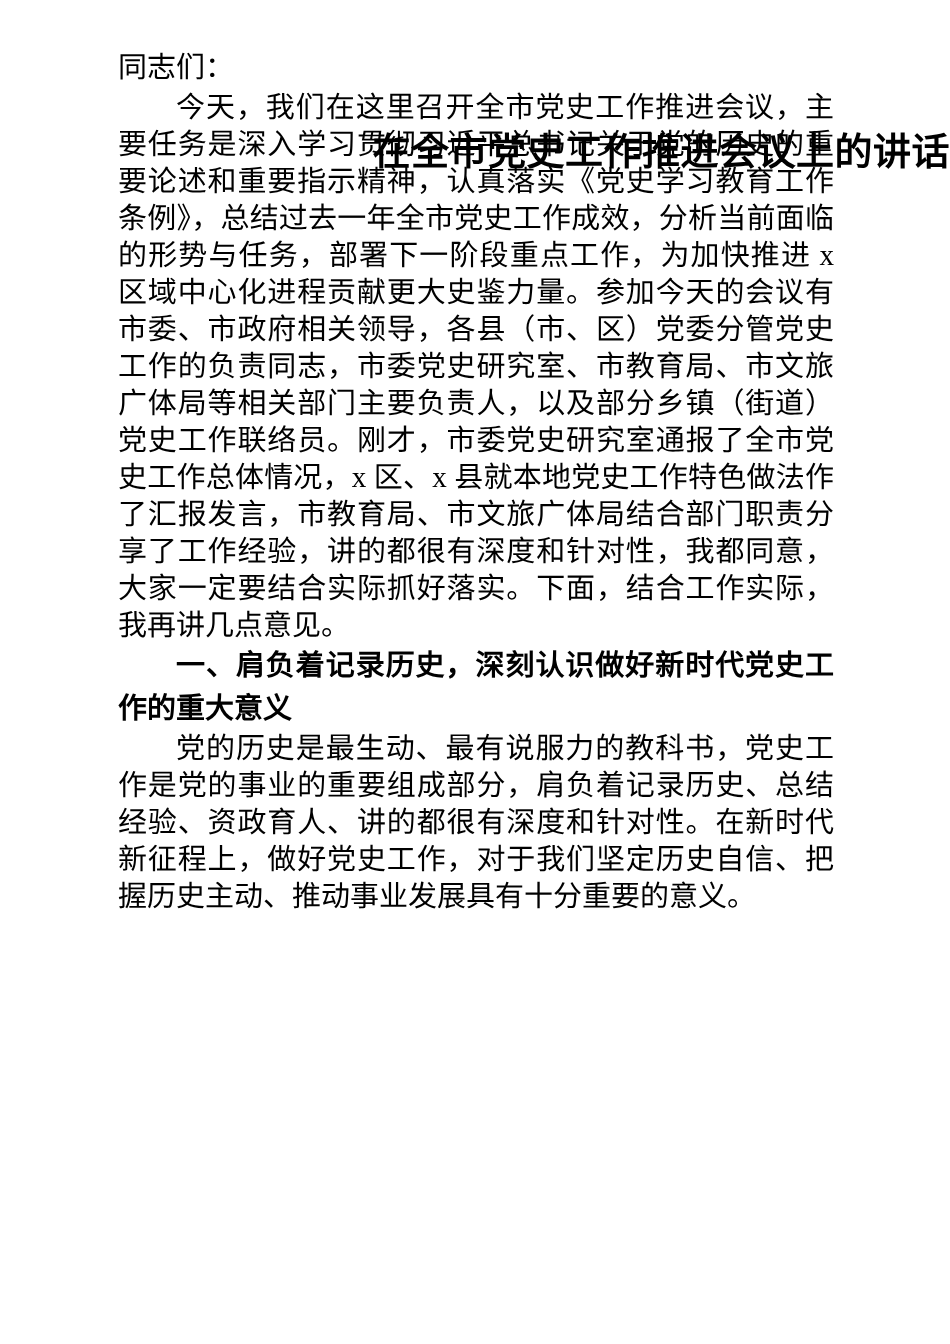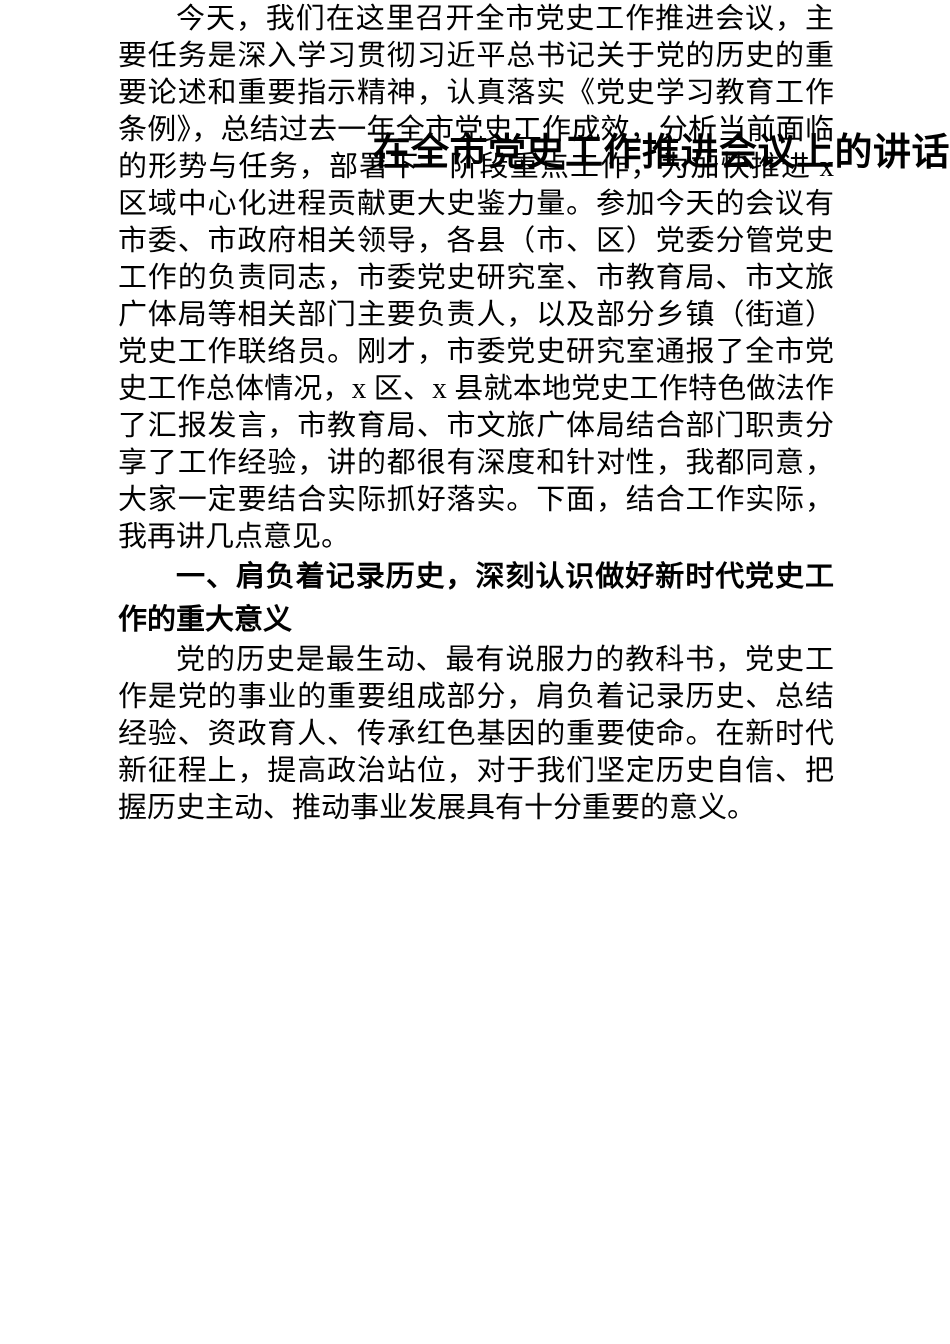--- a/index.html
+++ b/index.html
@@ -83,22 +83,23 @@
 </style>
 </head>
 <body>
 
 <div class="page">
 
   <h1 class="doc-title">在全市党史工作推进会议上的讲话</h1>
 
   <div class="doc-body">
 
+    <p class="salutation">同志们：</p>
 
     <p class="para">今天，我们在这里召开全市党史工作推进会议，主要任务是深入学习贯彻习近平总书记关于党的历史的重要论述和重要指示精神，认真落实《党史学习教育工作条例》，总结过去一年全市党史工作成效，分析当前面临的形势与任务，部署下一阶段重点工作，为加快推进 x 区域中心化进程贡献更大史鉴力量。参加今天的会议有市委、市政府相关领导，各县（市、区）党委分管党史工作的负责同志，市委党史研究室、市教育局、市文旅广体局等相关部门主要负责人，以及部分乡镇（街道）党史工作联络员。刚才，市委党史研究室通报了全市党史工作总体情况，x 区、x 县就本地党史工作特色做法作了汇报发言，市教育局、市文旅广体局结合部门职责分享了工作经验，讲的都很有深度和针对性，我都同意，大家一定要结合实际抓好落实。下面，结合工作实际，我再讲几点意见。</p>
 
     <p class="section-heading">一、肩负着记录历史，深刻认识做好新时代党史工作的重大意义</p>
 
-    <p class="para">党的历史是最生动、最有说服力的教科书，党史工作是党的事业的重要组成部分，肩负着记录历史、总结经验、资政育人、传承红色基因的重要使命。在新时代新征程上，提高政治站位，对于我们坚定历史自信、把握历史主动、推动事业发展具有十分重要的意义。</p>
+    <p class="para">党的历史是最生动、最有说服力的教科书，党史工作是党的事业的重要组成部分，肩负着记录历史、总结经验、资政育人、讲的都很有深度和针对性。在新时代新征程上，做好党史工作，对于我们坚定历史自信、把握历史主动、推动事业发展具有十分重要的意义。</p>
 
   </div>
 
 </div>
 
 </body></html>

